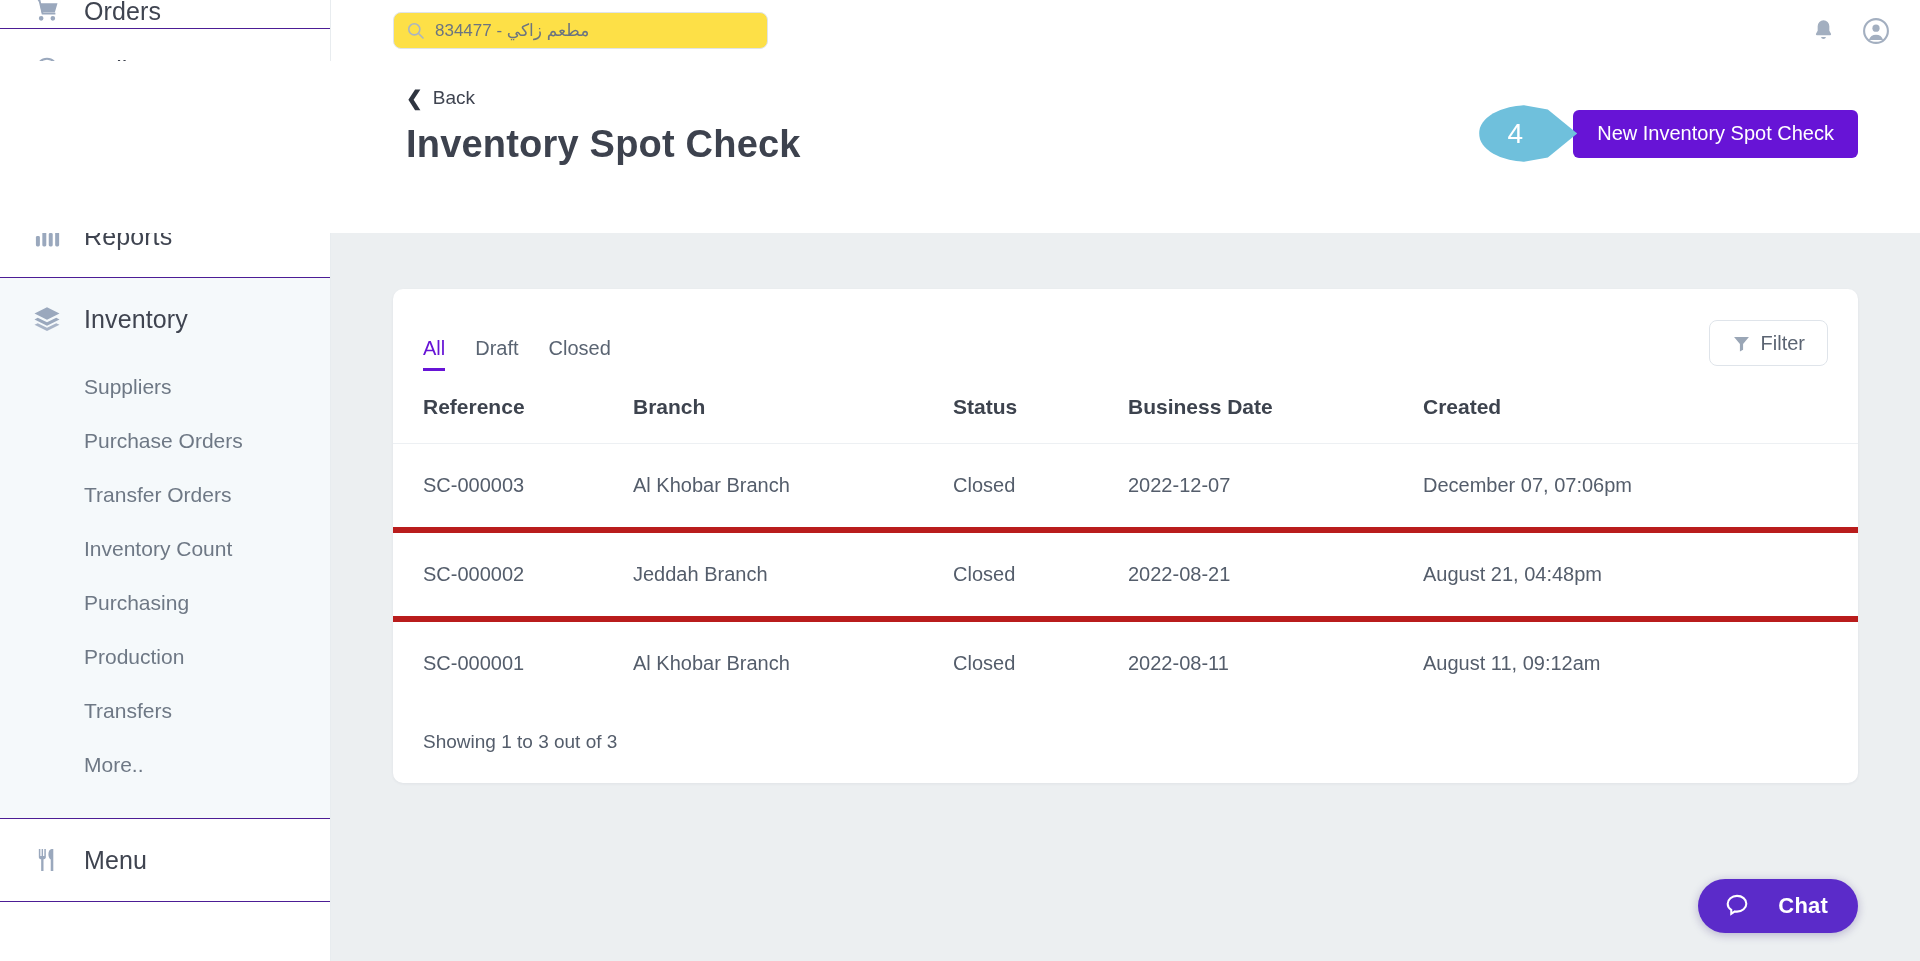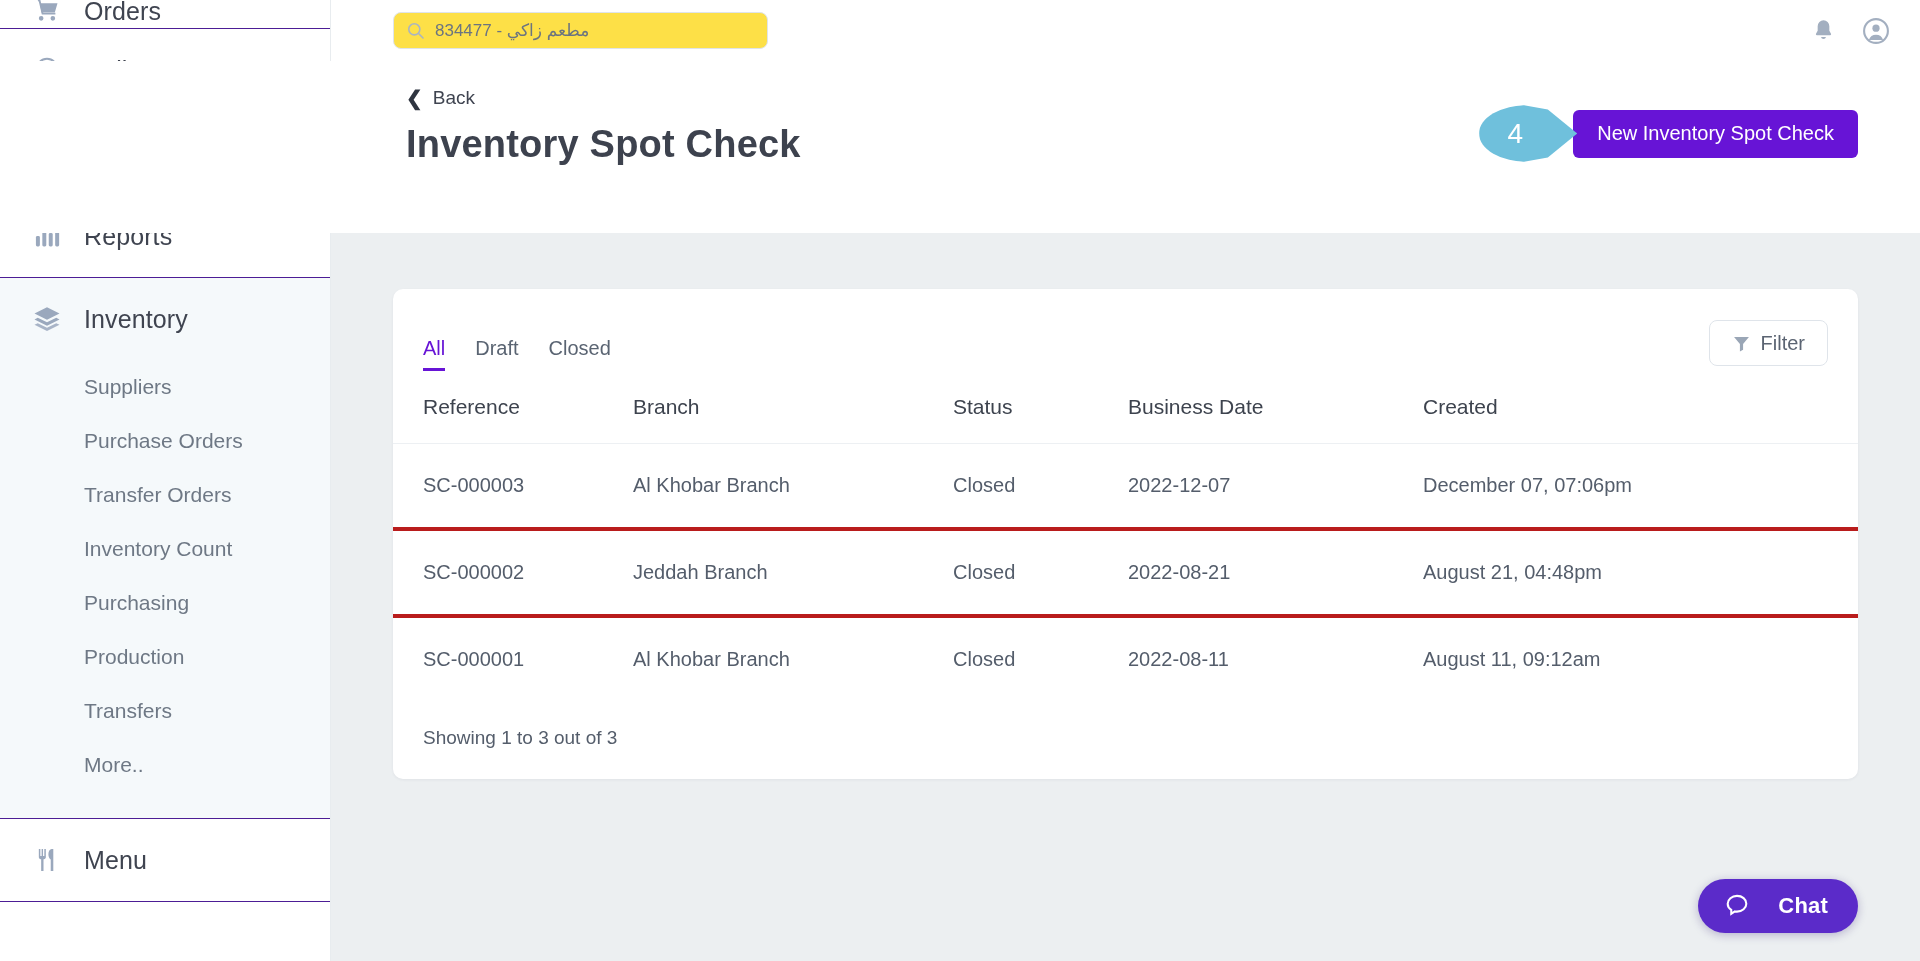--- a/index.html
+++ b/index.html
@@ -144,29 +144,29 @@
     display: flex; align-items: center; gap: 10px;
     border: 1px solid #dfe4ea; border-radius: 8px;
     height: 46px; padding: 0 22px; cursor: pointer;
     background: #fff; color: #5b6472; font-size: 20px;
     font-family: "Liberation Sans", sans-serif;
   }
   .filter-btn .f-ico { color: #9aa6b6; display: flex; }
 
   table.listing { width: 100%; border-collapse: collapse; table-layout: fixed; }
   table.listing th {
-    text-align: left; font-size: 21px; font-weight: 400;
+    text-align: left; font-size: 21px; font-weight: 700;
     color: #3d434e; padding: 24px 0 24px 0;
     border-bottom: 1px solid #edf0f3;
     margin-left: 44px;
   }
   table.listing th:first-child, table.listing td:first-child { padding-left: 30px; }
   table.listing td {
     font-size: 20px; color: #545d6b;
-    padding: 30px 0; border-bottom: 4px solid #b91c1c;
+    padding: 30px 0; border-bottom: 6px solid #b91c1c;
   }
   table.listing tr:last-child td { border-bottom: none; }
   .col-ref { width: 240px; }
   .col-branch { width: 320px; }
   .col-status { width: 175px; }
   .col-bdate { width: 295px; }
   .col-created { width: auto; }
   .table-footer {
     font-size: 19px; color: #545d6b;
     padding: 26px 30px 30px 30px;

